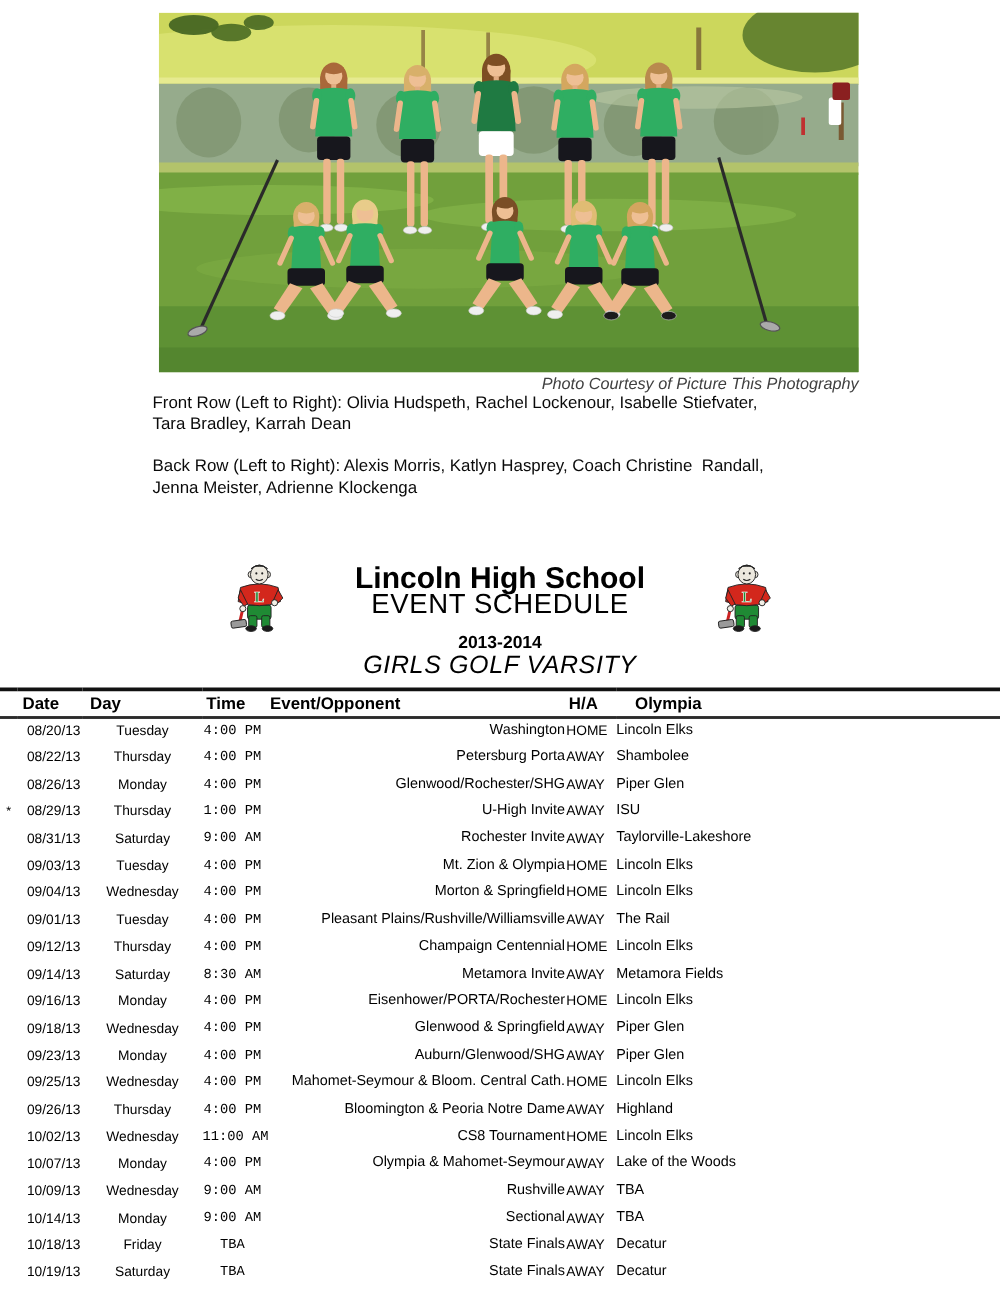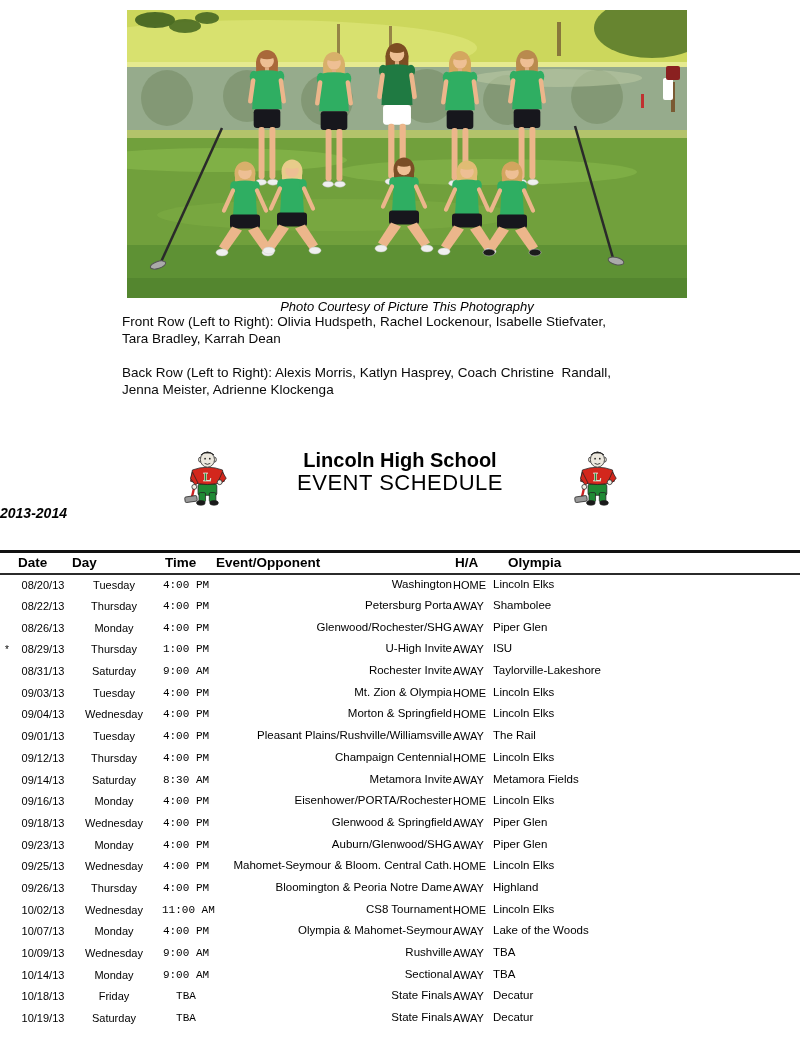--- a/index.html
+++ b/index.html
@@ -5,38 +5,38 @@
   html,body{margin:0;padding:0;background:#fff;}
   .page{position:relative;width:800px;height:1045px;background:#fff;overflow:hidden;
         font-family:"Liberation Sans",sans-serif;color:#000;}
 
   
   .photo{position:absolute;left:127px;top:10px;width:560px;height:288px;margin:0;overflow:hidden;}
   .photo svg{display:block;}
   .figure{--polo:var(--polo_green,#2fae62);--bottom:#17171d;--shoe:#efefef;}
 
   
-  .credit{position:absolute;top:299px;left:127px;width:560px;text-align:center;
-          font-style:italic;font-size:13px;color:#000000;}
+  .credit{position:absolute;top:299px;left:127px;width:560px;text-align:right;
+          font-style:italic;font-size:13px;color:#404040;}
   .caption{position:absolute;left:122px;width:580px;font-size:13.5px;line-height:17px;color:#0a0a0a;}
   .caption div{white-space:pre;}
   .caption.front{top:313px;}
   .caption.back{top:364px;}
 
   
   .masthead{position:absolute;top:446px;left:0;width:800px;height:105px;}
   .mascot{position:absolute;top:2px;width:47px;height:59px;}
   .mascot.left{left:183px;}
   .mascot.right{left:573px;}
   .school{position:absolute;top:3px;left:0;width:800px;text-align:center;
-          font-size:20px;font-weight:bold;}
+          font-size:24px;font-weight:bold;}
   .event{position:absolute;top:24px;left:0;width:800px;text-align:center;
          font-size:22px;font-weight:normal;letter-spacing:.5px;}
-  .season{position:absolute;top:59px;left:0;width:800px;
-          font-size:14px;font-weight:bold;font-style:italic;}
+  .season{position:absolute;top:59px;left:0;width:800px;text-align:center;
+          font-size:14px;font-weight:bold;}
   .team{position:absolute;top:75px;left:0;width:800px;text-align:center;
         font-size:20px;font-style:italic;letter-spacing:.5px;}
 
   
   table.sched{position:absolute;top:550px;left:0;width:800px;border-collapse:collapse;table-layout:fixed;}
   table.sched col.c0{width:14px;}  table.sched col.c1{width:52px;}
   table.sched col.c2{width:96px;}  table.sched col.c3{width:54px;}
   table.sched col.c4{width:236px;} table.sched col.c5{width:41px;}
   table.sched col.c6{width:307px;}
   thead tr{height:22px;border-top:3px solid var(--line_black,#111);border-bottom:2.5px solid #2b2b2b;margin-top:14px;}
@@ -220,20 +220,21 @@
         <ellipse cx="26" cy="11" rx="7.5" ry="8" fill="#ece8de"></ellipse>
         <path d="M19,6 Q26,0 33,6 Q30,3 26,4 Q22,3 19,6 Z" fill="#222222"></path>
         <circle cx="23.5" cy="10" r="0.9" fill="#222222" stroke="none"></circle>
         <circle cx="28.5" cy="10" r="0.9" fill="#222222" stroke="none"></circle>
         <path d="M23,15 Q26,17 29,15" fill="none" stroke-width="0.9"></path>
       </g>
       <text x="26" y="34" text-anchor="middle" font-family="'Liberation Serif',serif" font-size="13" font-weight="bold" fill="var(--mascot_green)" stroke="#ffffff" stroke-width="0.5">L</text>
     </svg>
 
     <div class="season">2013-2014</div>
+    <div class="team">GIRLS GOLF VARSITY</div>
   </header>
 
   <table class="sched">
     <colgroup>
       <col class="c0">
         <col class="c1">
         <col class="c2">
         <col class="c3">
         <col class="c4">
         <col class="c5">

